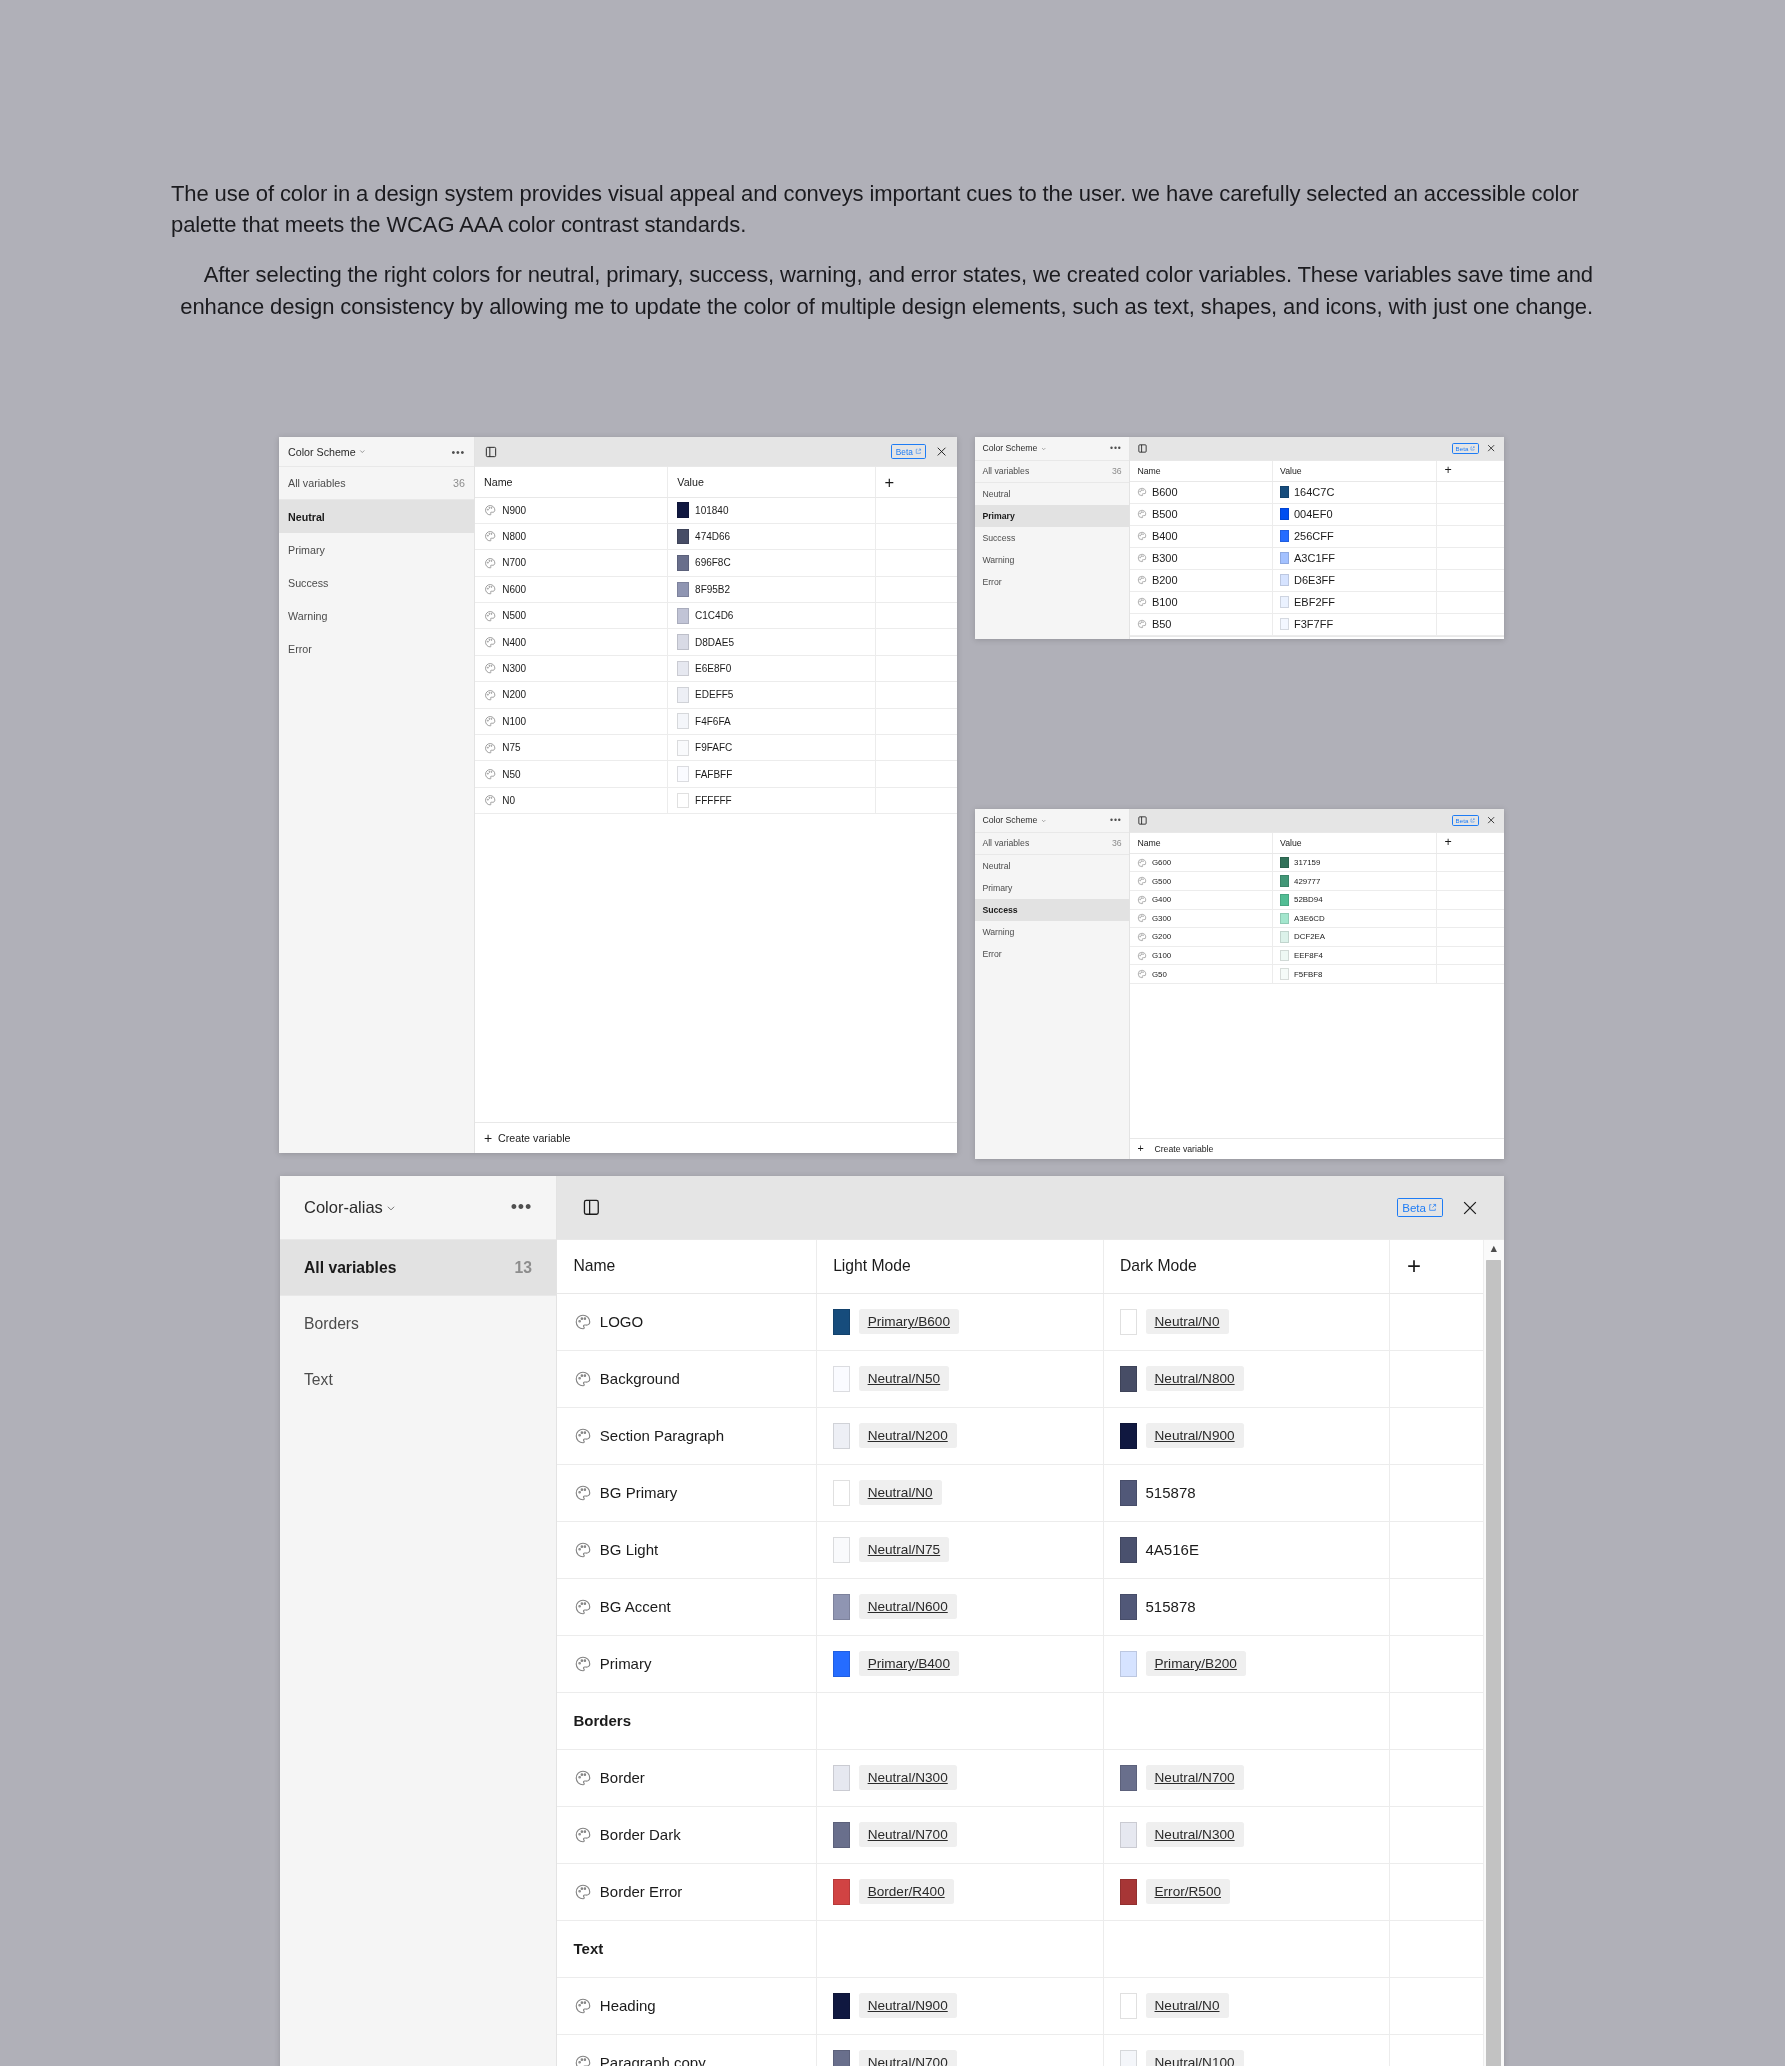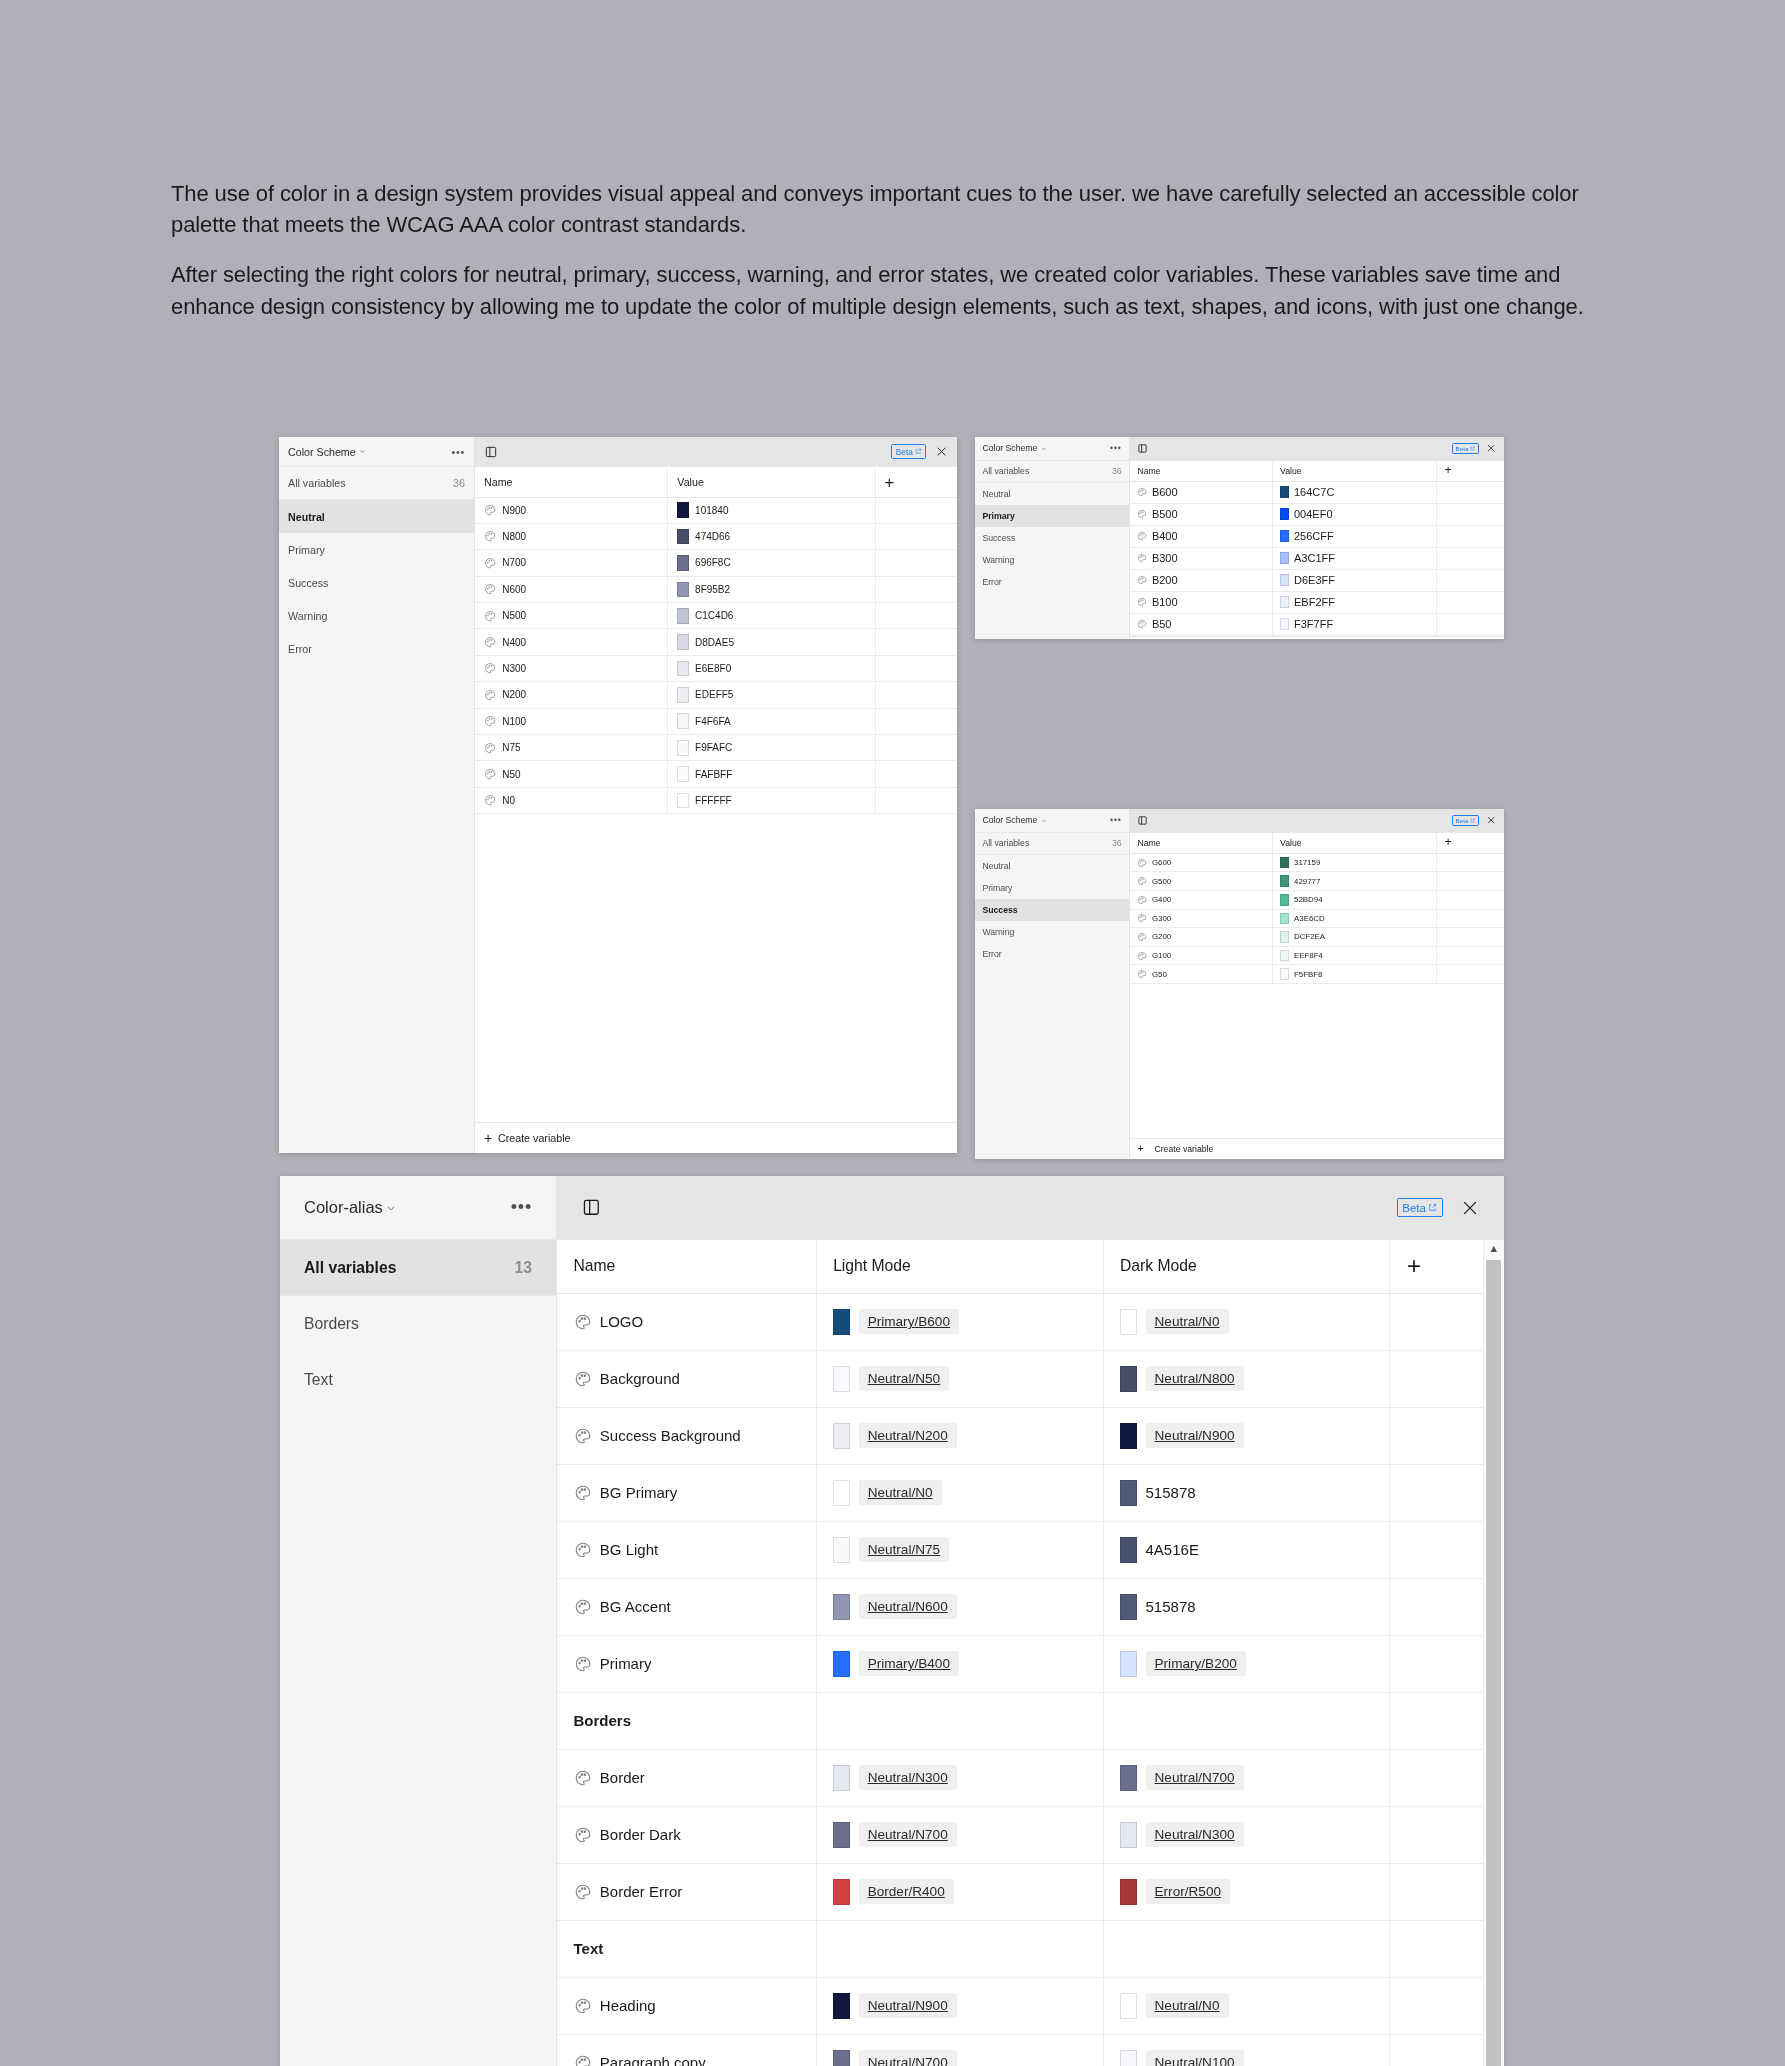--- a/index.html
+++ b/index.html
@@ -24,21 +24,21 @@
     color: #1565f5; letter-spacing: -0.4px;
   }
 
   
   .intro { position: absolute; left: 171px; top: 178px; width: 1422px; }
   .intro p {
     font-size: 22px; line-height: 1.42;
     color: #1b1b1f; margin-bottom: 19px;
     letter-spacing: -0.1px;
   }
-  .intro p:last-child { margin-bottom: 0; }
+  .intro p:last-child { margin-bottom: 0; text-align: right; }
 
   
   .panel {
     position: absolute;
     background: #ffffff;
     box-shadow: 0 1.2px 5.8px rgba(0,0,0,.17);
     display: flex; flex-direction: column;
     overflow: hidden;
   }
   .panel-top { display: flex; flex: 0 0 auto; }
@@ -1119,21 +1119,21 @@
                   <td>
                     <span class="cell-inner">
                       <span class="pal-icon" style="margin-right:8.3px;display:inline-flex">
                         <svg width="18" height="18" viewBox="0 0 24 24" fill="none" stroke="#5a5a5a" stroke-width="1.5">
                           <path d="M12 3a9 9 0 100 18c1 0 1.6-.7 1.6-1.5 0-.4-.2-.8-.5-1.1-.3-.3-.5-.6-.5-1 0-.8.7-1.4 1.5-1.4h1.8A4.1 4.1 0 0021 11.9C21 7 17 3 12 3z"></path>
                           <circle cx="7.5" cy="11" r="1"></circle>
                           <circle cx="10.5" cy="7.5" r="1"></circle>
                           <circle cx="14.5" cy="7.5" r="1"></circle>
                         </svg>
                       </span>
-                      <span>Success Background</span>
+                      <span>Section Paragraph</span>
                     </span>
                   </td>
                   <td>
                     <span class="cell-inner">
                       <span class="swatch" style="background:#EDEFF5;margin-right:9px"></span>
                       <span class="pill">Neutral/N200</span>
                     </span>
                   </td>
                   <td>
                     <span class="cell-inner">

